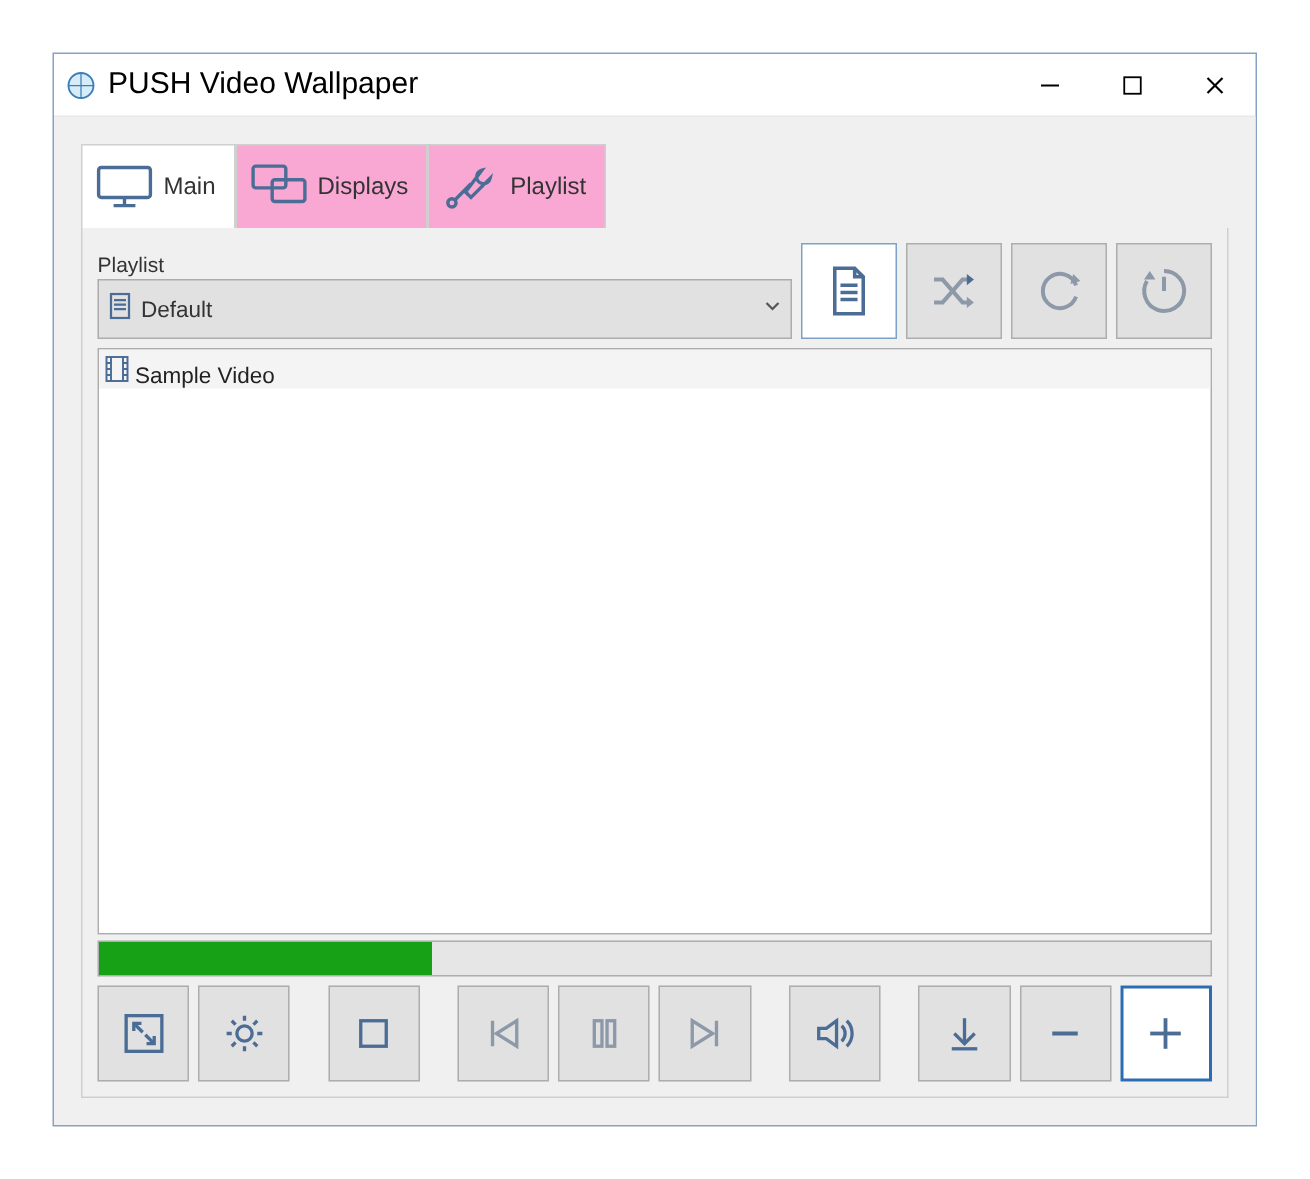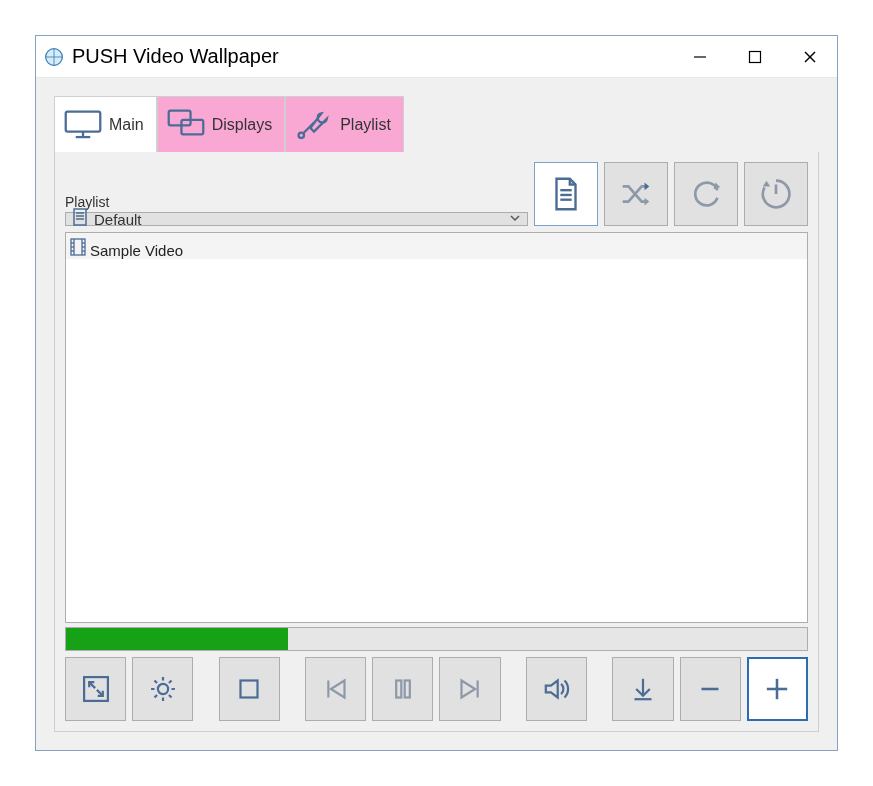--- a/index.html
+++ b/index.html
@@ -92,21 +92,21 @@
     flex: 1;
     display: flex;
     flex-direction: column;
   }
   .playlist-label {
     font-size: 14px;
     color: #333;
     margin-bottom: 2px;
   }
   .playlist-select {
-    height: 14px;
+    height: 40px;
     background: #e1e1e1;
     border: 1px solid #adadad;
     display: flex;
     align-items: center;
     padding: 0 6px;
     gap: 6px;
   }
   .playlist-select .sel-text { flex:1; font-size: 15px; color:#333; }
   .icon-btn {
     width: 64px; height: 64px;

